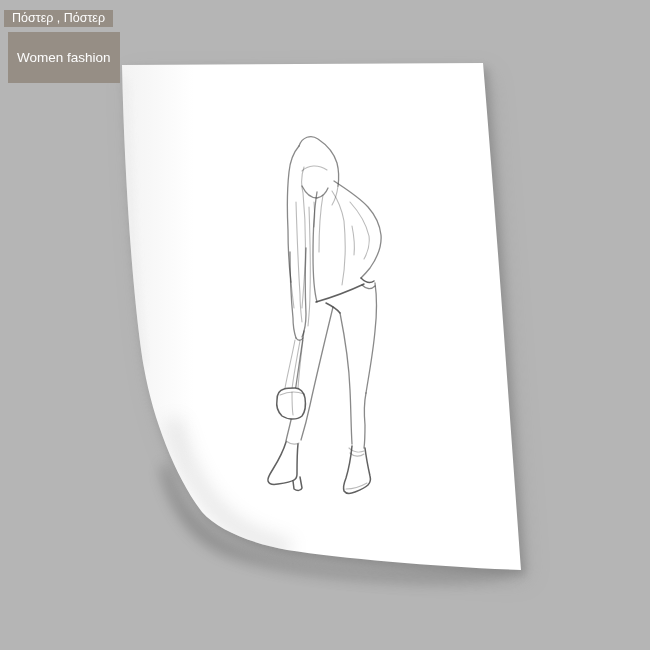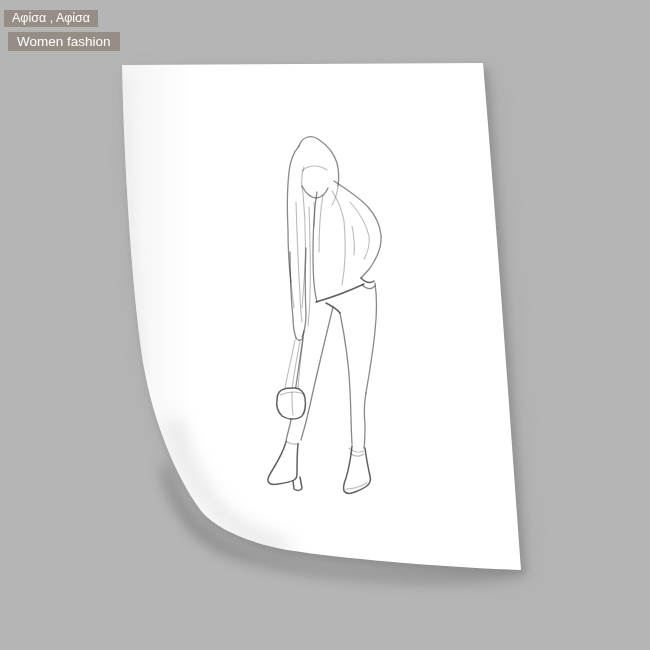--- a/index.html
+++ b/index.html
@@ -10,21 +10,21 @@
   }
   .scene{position:relative;width:650px;height:650px;}
   .poster-svg{position:absolute;left:0;top:0;}
   .badge{
     position:absolute;display:inline-block;white-space:nowrap;
     background:var(--badge-bg,#968e85);
     color:var(--badge-text,#fdfdfd);
     font-family:"Liberation Sans",sans-serif;
   }
   .badge-category{left:4px;top:10px;font-size:12.5px;line-height:17px;padding:0 8px;}
-  .badge-title{left:8px;top:32px;font-size:13.5px;line-height:19px;padding:0 9px;}
+  .badge-title{left:8px;top:32px;font-size:13.5px;line-height:19px;padding:16px 9px;}
 
   
   .sk{fill:none;stroke:var(--sketch-stroke,#3a3a3a);stroke-linecap:round;stroke-linejoin:round;}
   .sk-main{stroke-width:1.3;stroke-opacity:.6;}
   .sk-dark{stroke-width:1.5;stroke-opacity:.8;}
   .sk-faint{stroke-width:1.1;stroke-opacity:.35;}
   .bag-body{fill:var(--paper,#ffffff);}
   .shadow-soft{fill:var(--shadow,#6e6e6e);opacity:.20;}
   .shadow-rim{fill:var(--shadow,#6e6e6e);opacity:.45;}
   .shadow-curl{fill:#555555;opacity:.45;}
@@ -136,17 +136,17 @@
       <g>
         <path class="sk sk-dark" d="M 286,442 C 283,452 278,461 273,469 C 270,474 267,478 268,481 C 269,484 273,485 278,484 C 285,483 291,482 294,480 C 296,479 297,477 297,474 C 297,464 297,453 298,444"></path>
         <path class="sk sk-dark" d="M 293,481 L 294,489 C 297,491 301,491 302,488 L 300,477"></path>
         <path class="sk sk-dark" d="M 352,446 C 351,456 349,468 346,478 C 344,483 343,488 344,491 C 346,494 350,494 355,492 C 360,490 365,488 368,485 C 370,483 371,480 370,476 C 368,467 366,456 365,448"></path>
         <path class="sk sk-faint" d="M 346,489 C 352,489 360,487 367,483"></path>
       </g>
     </g>
   </svg>
 
   <div>
-    <span class="badge badge-category">Αφίσα , Αφίσα</span>
+    <span class="badge badge-category">Πόστερ , Πόστερ</span>
     <span class="badge badge-title">Women fashion</span>
   </div>
 
 </div>
 
 </body></html>

